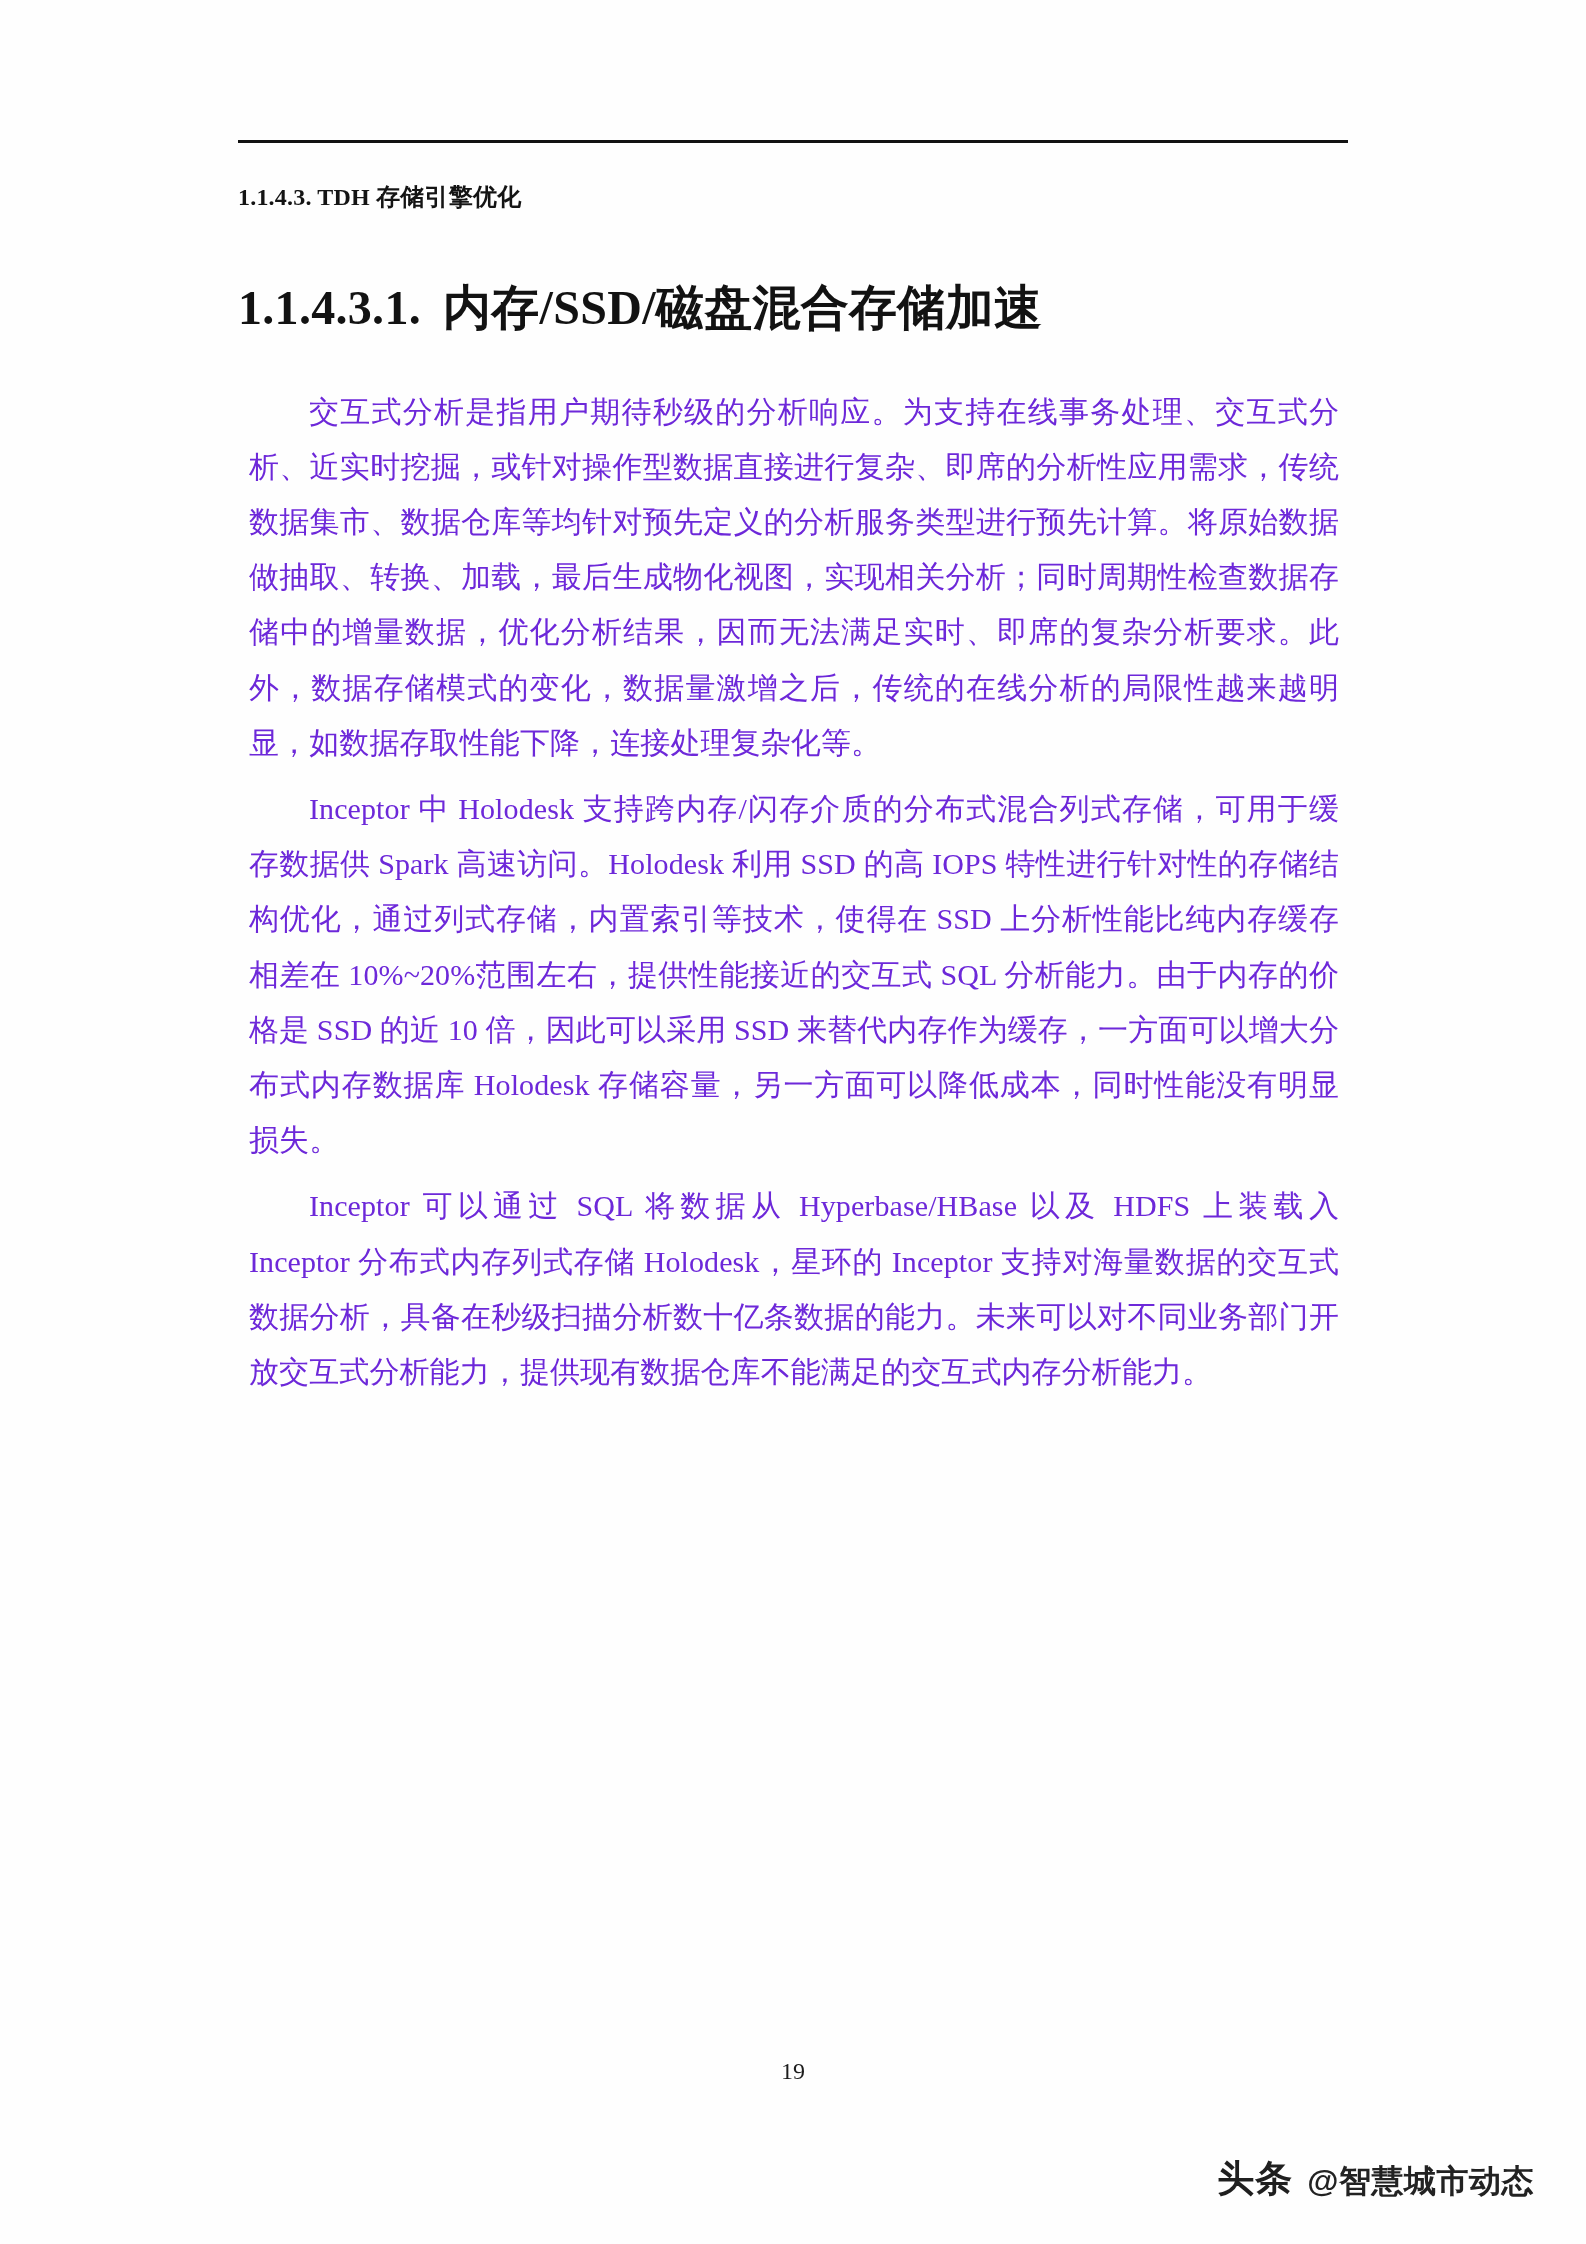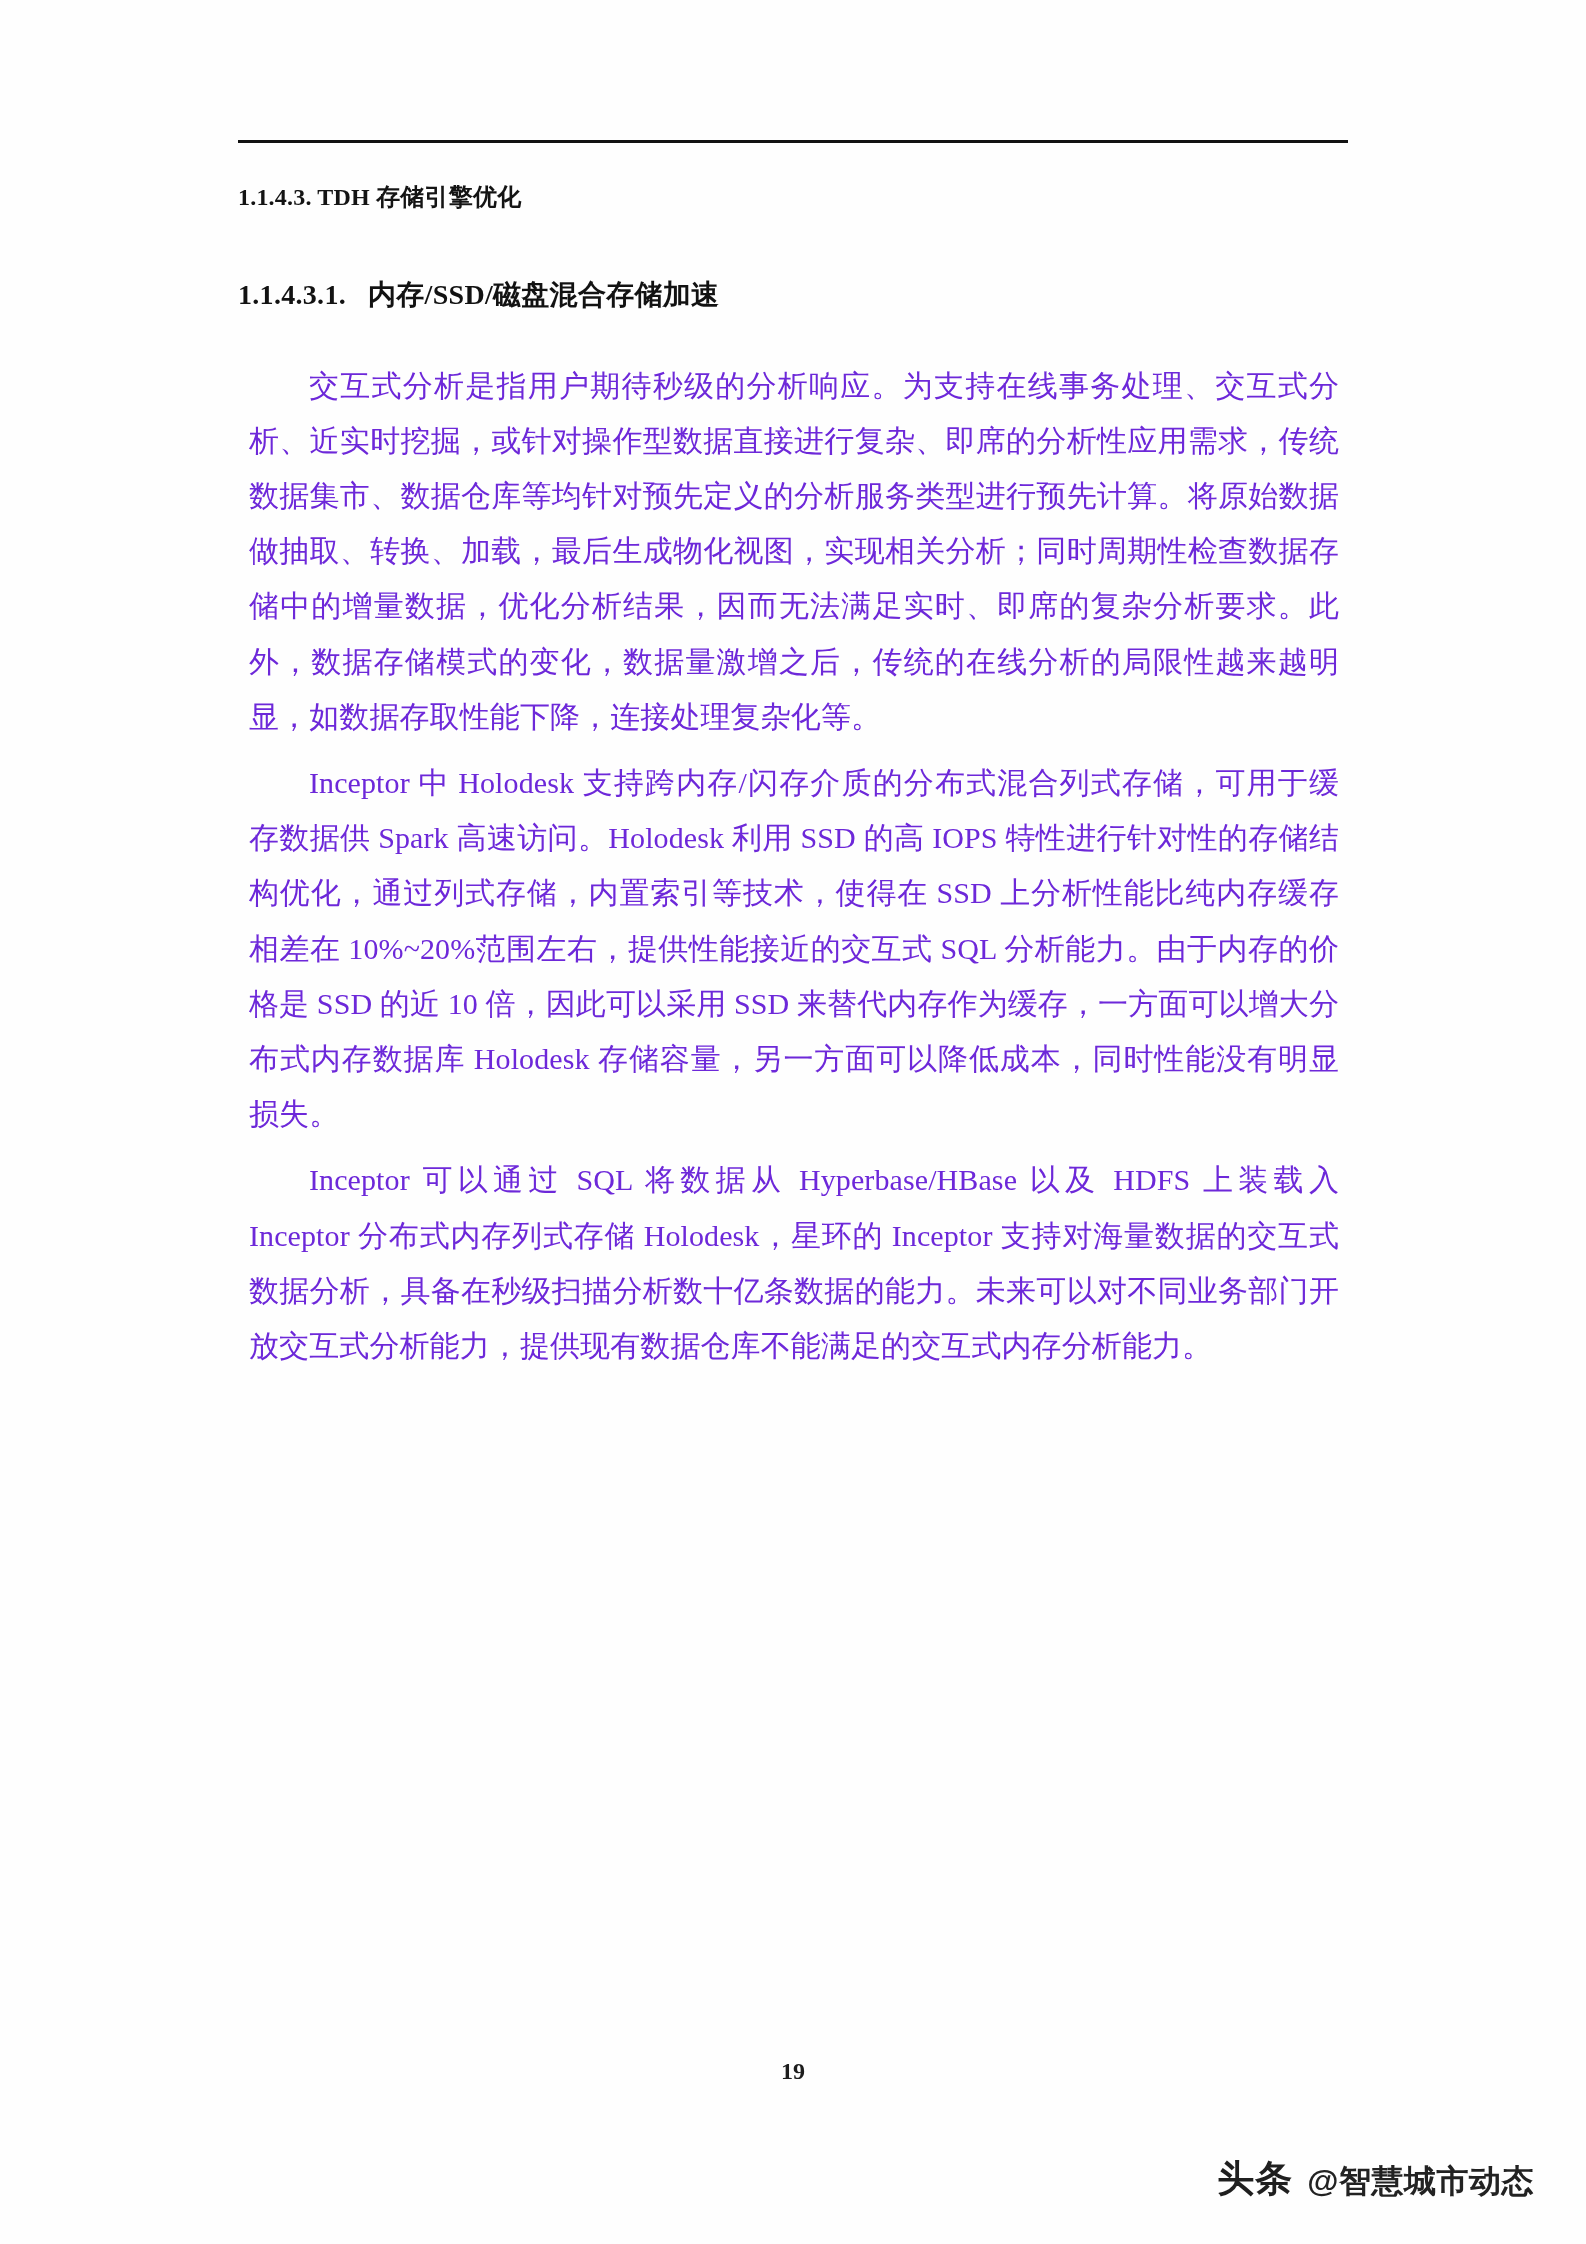--- a/index.html
+++ b/index.html
@@ -46,21 +46,21 @@
     font-size: 24px;
     line-height: 1.3;
     margin: 0 0 0 0;
     letter-spacing: 0.2px;
     color: #141414;
   }
 
   h2.heading-l4 {
     font-family: "Liberation Serif", "DejaVu Serif", serif;
     font-weight: bold;
-    font-size: 28px;
+    font-size: 48px;
     line-height: 1.3;
     margin: 64px 0 0 0;
     letter-spacing: 0.3px;
     color: #121212;
   }
   h2.heading-l4 .num { margin-right: 22px; }
 
   .body-block { margin-top: 44px; }
 
   p.para {
@@ -77,21 +77,20 @@
 
   
   .page-number {
     position: absolute;
     left: 0;
     top: 2058px;
     width: 1586px;
     text-align: center;
     font-size: 24px;
     color: #1d1d1d;
-    font-weight: bold;
   }
 
   
   .watermark {
     position: absolute;
     right: 52px;
     bottom: 40px;
     display: flex;
     align-items: flex-end;
     gap: 14px;

